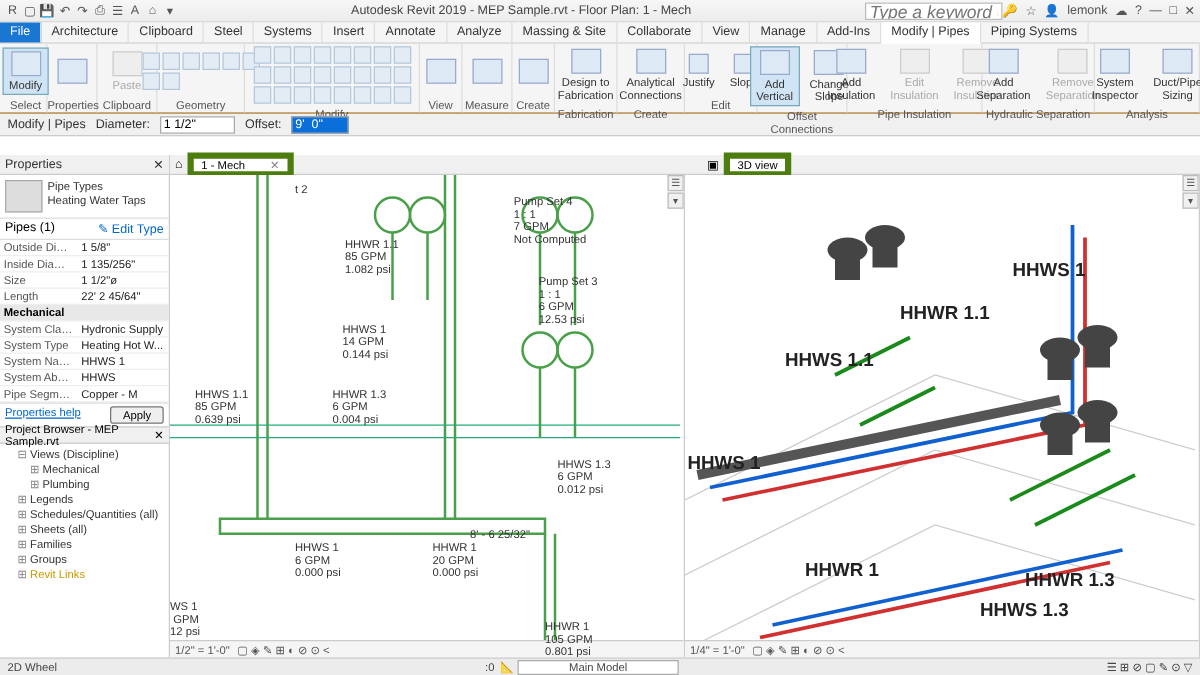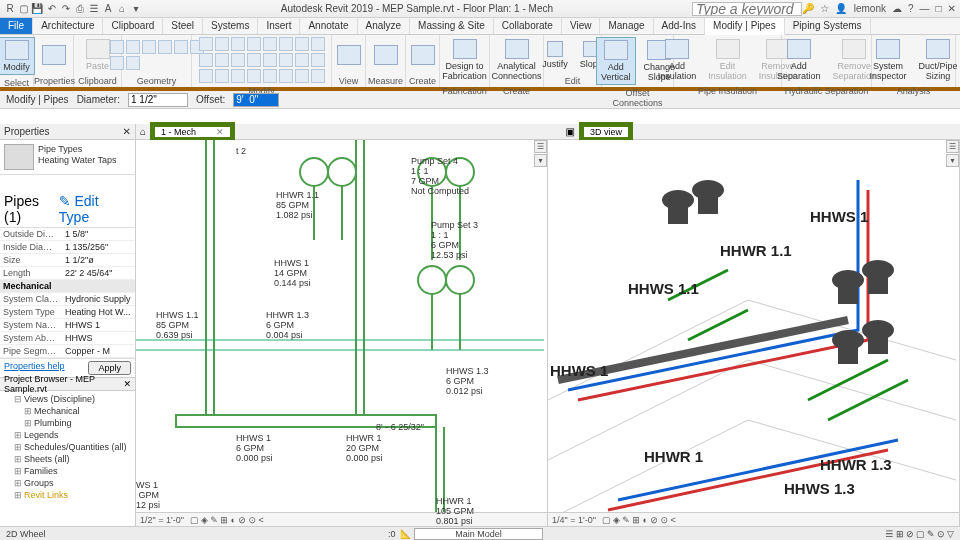--- a/index.html
+++ b/index.html
@@ -8,21 +8,21 @@
 .titlebar .qat { display: flex; gap: 2px; }
 .titlebar .qat span { width: 12px; height: 12px; display: inline-flex; align-items: center; justify-content: center; color: #555; }
 .titlebar .title { flex: 1; text-align: center; color: #444; font-size: 10px; }
 .titlebar .search { width: 110px; height: 14px; border: 1px solid #bbb; font-size: 14px; padding: 0 3px; color: #999; font-style: italic; }
 .titlebar .right { display: flex; gap: 6px; align-items: center; color: #555; }
 .titlebar .right span { font-size: 10px; }
 .tabs { height: 17px; background: #f5f5f5; border-bottom: 1px solid #ccc; display: flex; }
 .tabs .tab { padding: 2px 8px; font-size: 10px; color: #333; border-right: 1px solid #ddd; cursor: pointer; }
 .tabs .tab.file { background: #1976d2; color: #fff; }
 .tabs .tab.active { background: #fff; border-bottom: 1px solid #fff; margin-bottom: -1px; }
-.ribbon { height: 56px; background: #f5f5f5; border-bottom: 4px solid #a16207; display: flex; }
+.ribbon { height: 56px; background: #f5f5f5; border-bottom: 1px solid #a16207; display: flex; justify-content: flex-end; }
 .panel { border-right: 1px solid #ddd; display: flex; flex-direction: column; }
 .panel-body { flex: 1; display: flex; align-items: center; justify-content: center; gap: 4px; padding: 2px 6px; }
 .panel-label { font-size: 9px; color: #555; text-align: center; padding: 1px 0; }
 .bigbtn { display: flex; flex-direction: column; align-items: center; justify-content: center; padding: 2px 4px; cursor: pointer; }
 .bigbtn .ico { width: 24px; height: 20px; background: #dde9f5; border: 1px solid #9ac; }
 .bigbtn .lbl { font-size: 9px; color: #333; text-align: center; line-height: 10px; margin-top: 2px; }
 .bigbtn.sel { background: #d0e4f5; border: 1px solid #7ab; }
 .bigbtn.disabled .lbl { color: #aaa; }
 .bigbtn.disabled .ico { background: #eee; border-color: #ccc; }
 .smallgrid { display: grid; grid-template-columns: repeat(6, 14px); grid-auto-rows: 14px; gap: 2px; }
@@ -31,21 +31,21 @@
 .optbar input { height: 14px; font-size: 10px; border: 1px solid #aaa; padding: 0 2px; }
 .optbar input.offset { background: #0a6fd8; color: #fff; width: 46px; }
 .workspace { position: absolute; top: 124px; left: 0; right: 0; bottom: 14px; display: flex; }
 .leftcol { width: 136px; display: flex; flex-direction: column; border-right: 1px solid #ccc; }
 .props-head { height: 16px; background: #f0f0f0; border-bottom: 1px solid #ccc; display: flex; align-items: center; padding: 0 4px; justify-content: space-between; }
 .props-head span { font-size: 10px; color: #333; }
 .type-sel { display: flex; padding: 4px; gap: 4px; border-bottom: 1px solid #ddd; }
 .type-sel .thumb { width: 30px; height: 26px; background: #ddd; border: 1px solid #aaa; }
 .type-sel .txt { font-size: 9px; color: #333; line-height: 11px; }
 .filterline { display: flex; justify-content: space-between; padding: 2px 4px; border-bottom: 1px solid #ddd; }
-.filterline span { font-size: 14px; margin-top: 16px; }
+.filterline span { font-size: 10px; }
 .filterline .edit { color: #06c; cursor: pointer; }
 .prop-table { font-size: 9px; }
 .prop-table .row { display: flex; border-bottom: 1px solid #eee; }
 .prop-table .row.section { background: #e8e8e8; font-weight: bold; }
 .prop-table .cell { padding: 1px 3px; }
 .prop-table .k { width: 62px; color: #555; overflow: hidden; white-space: nowrap; text-overflow: ellipsis; }
 .prop-table .v { flex: 1; color: #222; overflow: hidden; white-space: nowrap; text-overflow: ellipsis; }
 .props-foot { display: flex; justify-content: space-between; padding: 2px 4px; border-top: 1px solid #ddd; }
 .props-foot .link { color: #06c; font-size: 9px; text-decoration: underline; cursor: pointer; }
 .props-foot button { font-size: 9px; padding: 0 8px; }

